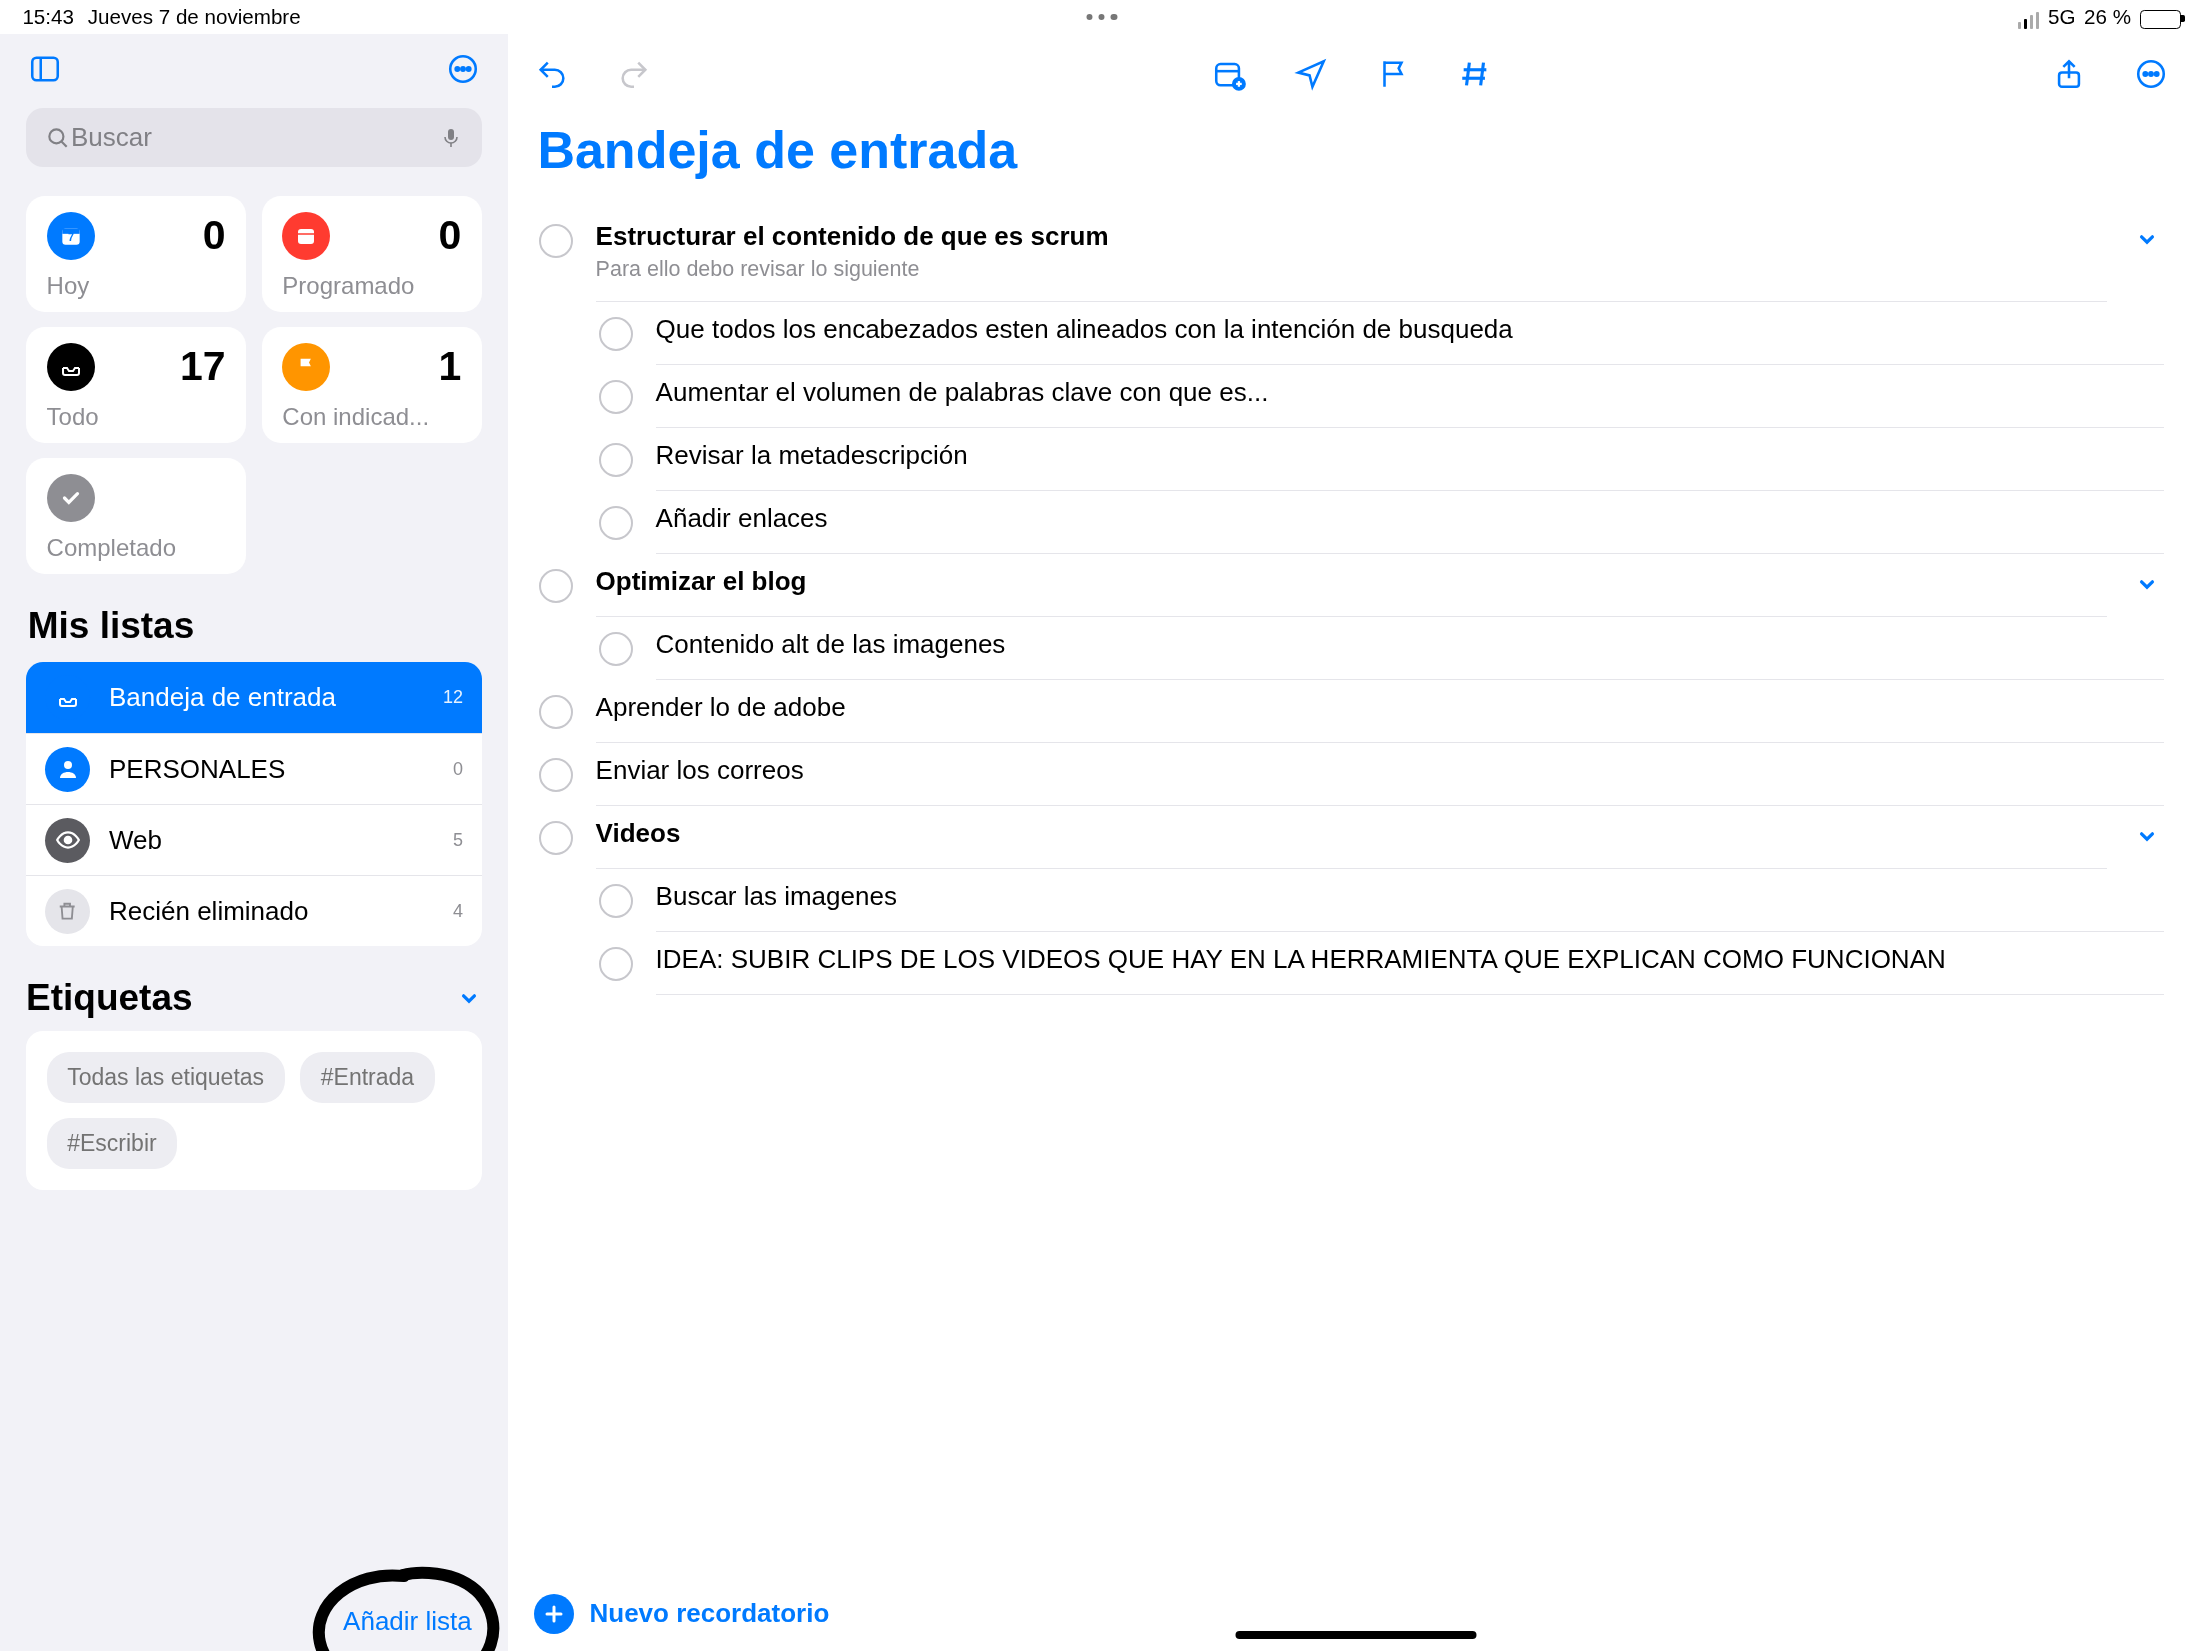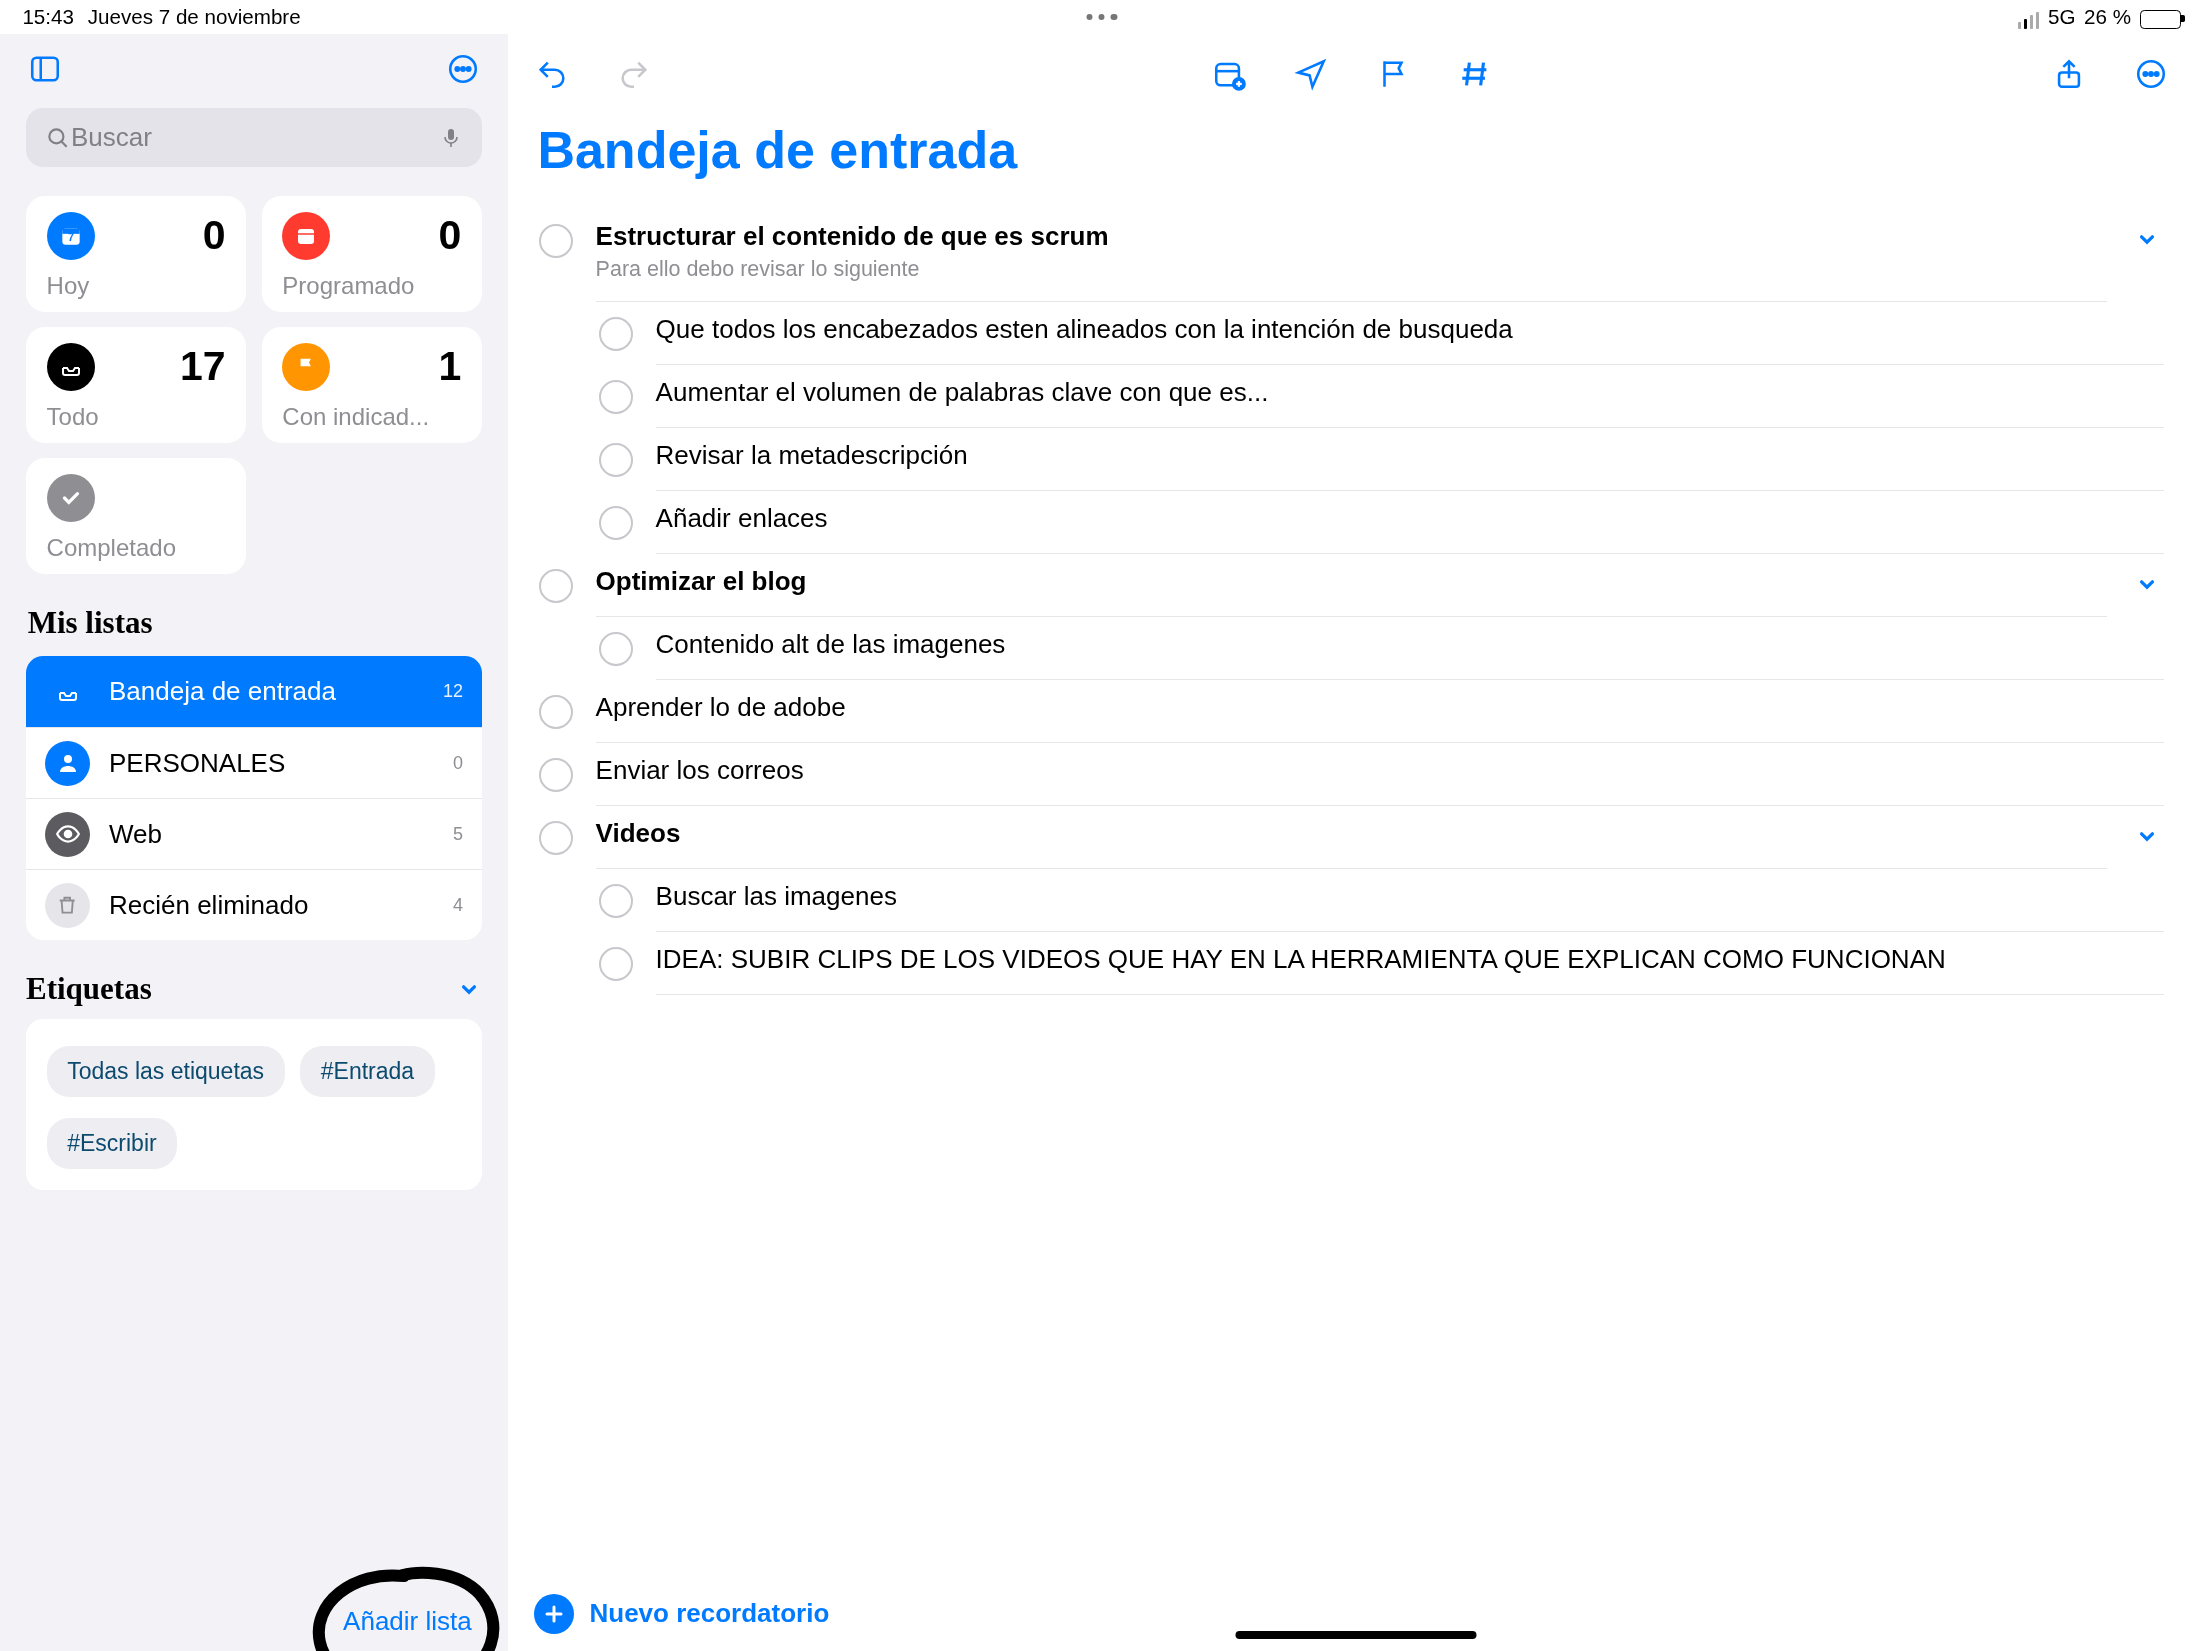--- a/index.html
+++ b/index.html
@@ -103,21 +103,21 @@
     background: #fff;
     border-radius: 19px;
     padding: 15.5px 20.6px 12px 20.6px;
     width: calc(50% - 7.7px);
     display: flex;
     flex-direction: column;
     margin-bottom: 22.4px;
   }
 
   
-  .section-header { font-size: 31px; font-weight: 700; margin: 8.6px 0 15.5px 1.7px; font-family: Liberation Serif, serif; }
+  .section-header { font-size: 37px; font-weight: 700; margin: 8.6px 0 15.5px 1.7px; }
   .section-header-row { display: flex; justify-content: space-between; align-items: center; }
 
   .list-items {
     background: #fff;
     border-radius: 17px;
     overflow: hidden;
   }
   .list-item {
     display: flex;
     align-items: center;
@@ -140,22 +140,21 @@
     display: flex;
     flex-wrap: wrap;
     gap: 15.5px;
     margin-top: 12px;
   }
   .tag-chip {
     background: #ededf2;
     border-radius: 22.4px;
     padding: 12px 20.6px;
     font-size: 23px;
-    color: #0c4a6e;
-    margin-top: 6px;
+    color: #737373;
   }
 
   
   .sidebar-spacer { flex: 1; }
   .sidebar-bottom {
     display: flex;
     justify-content: flex-end;
     align-items: flex-start;
     padding: 17px 10.3px 3.4px 10.3px;
     position: relative;

